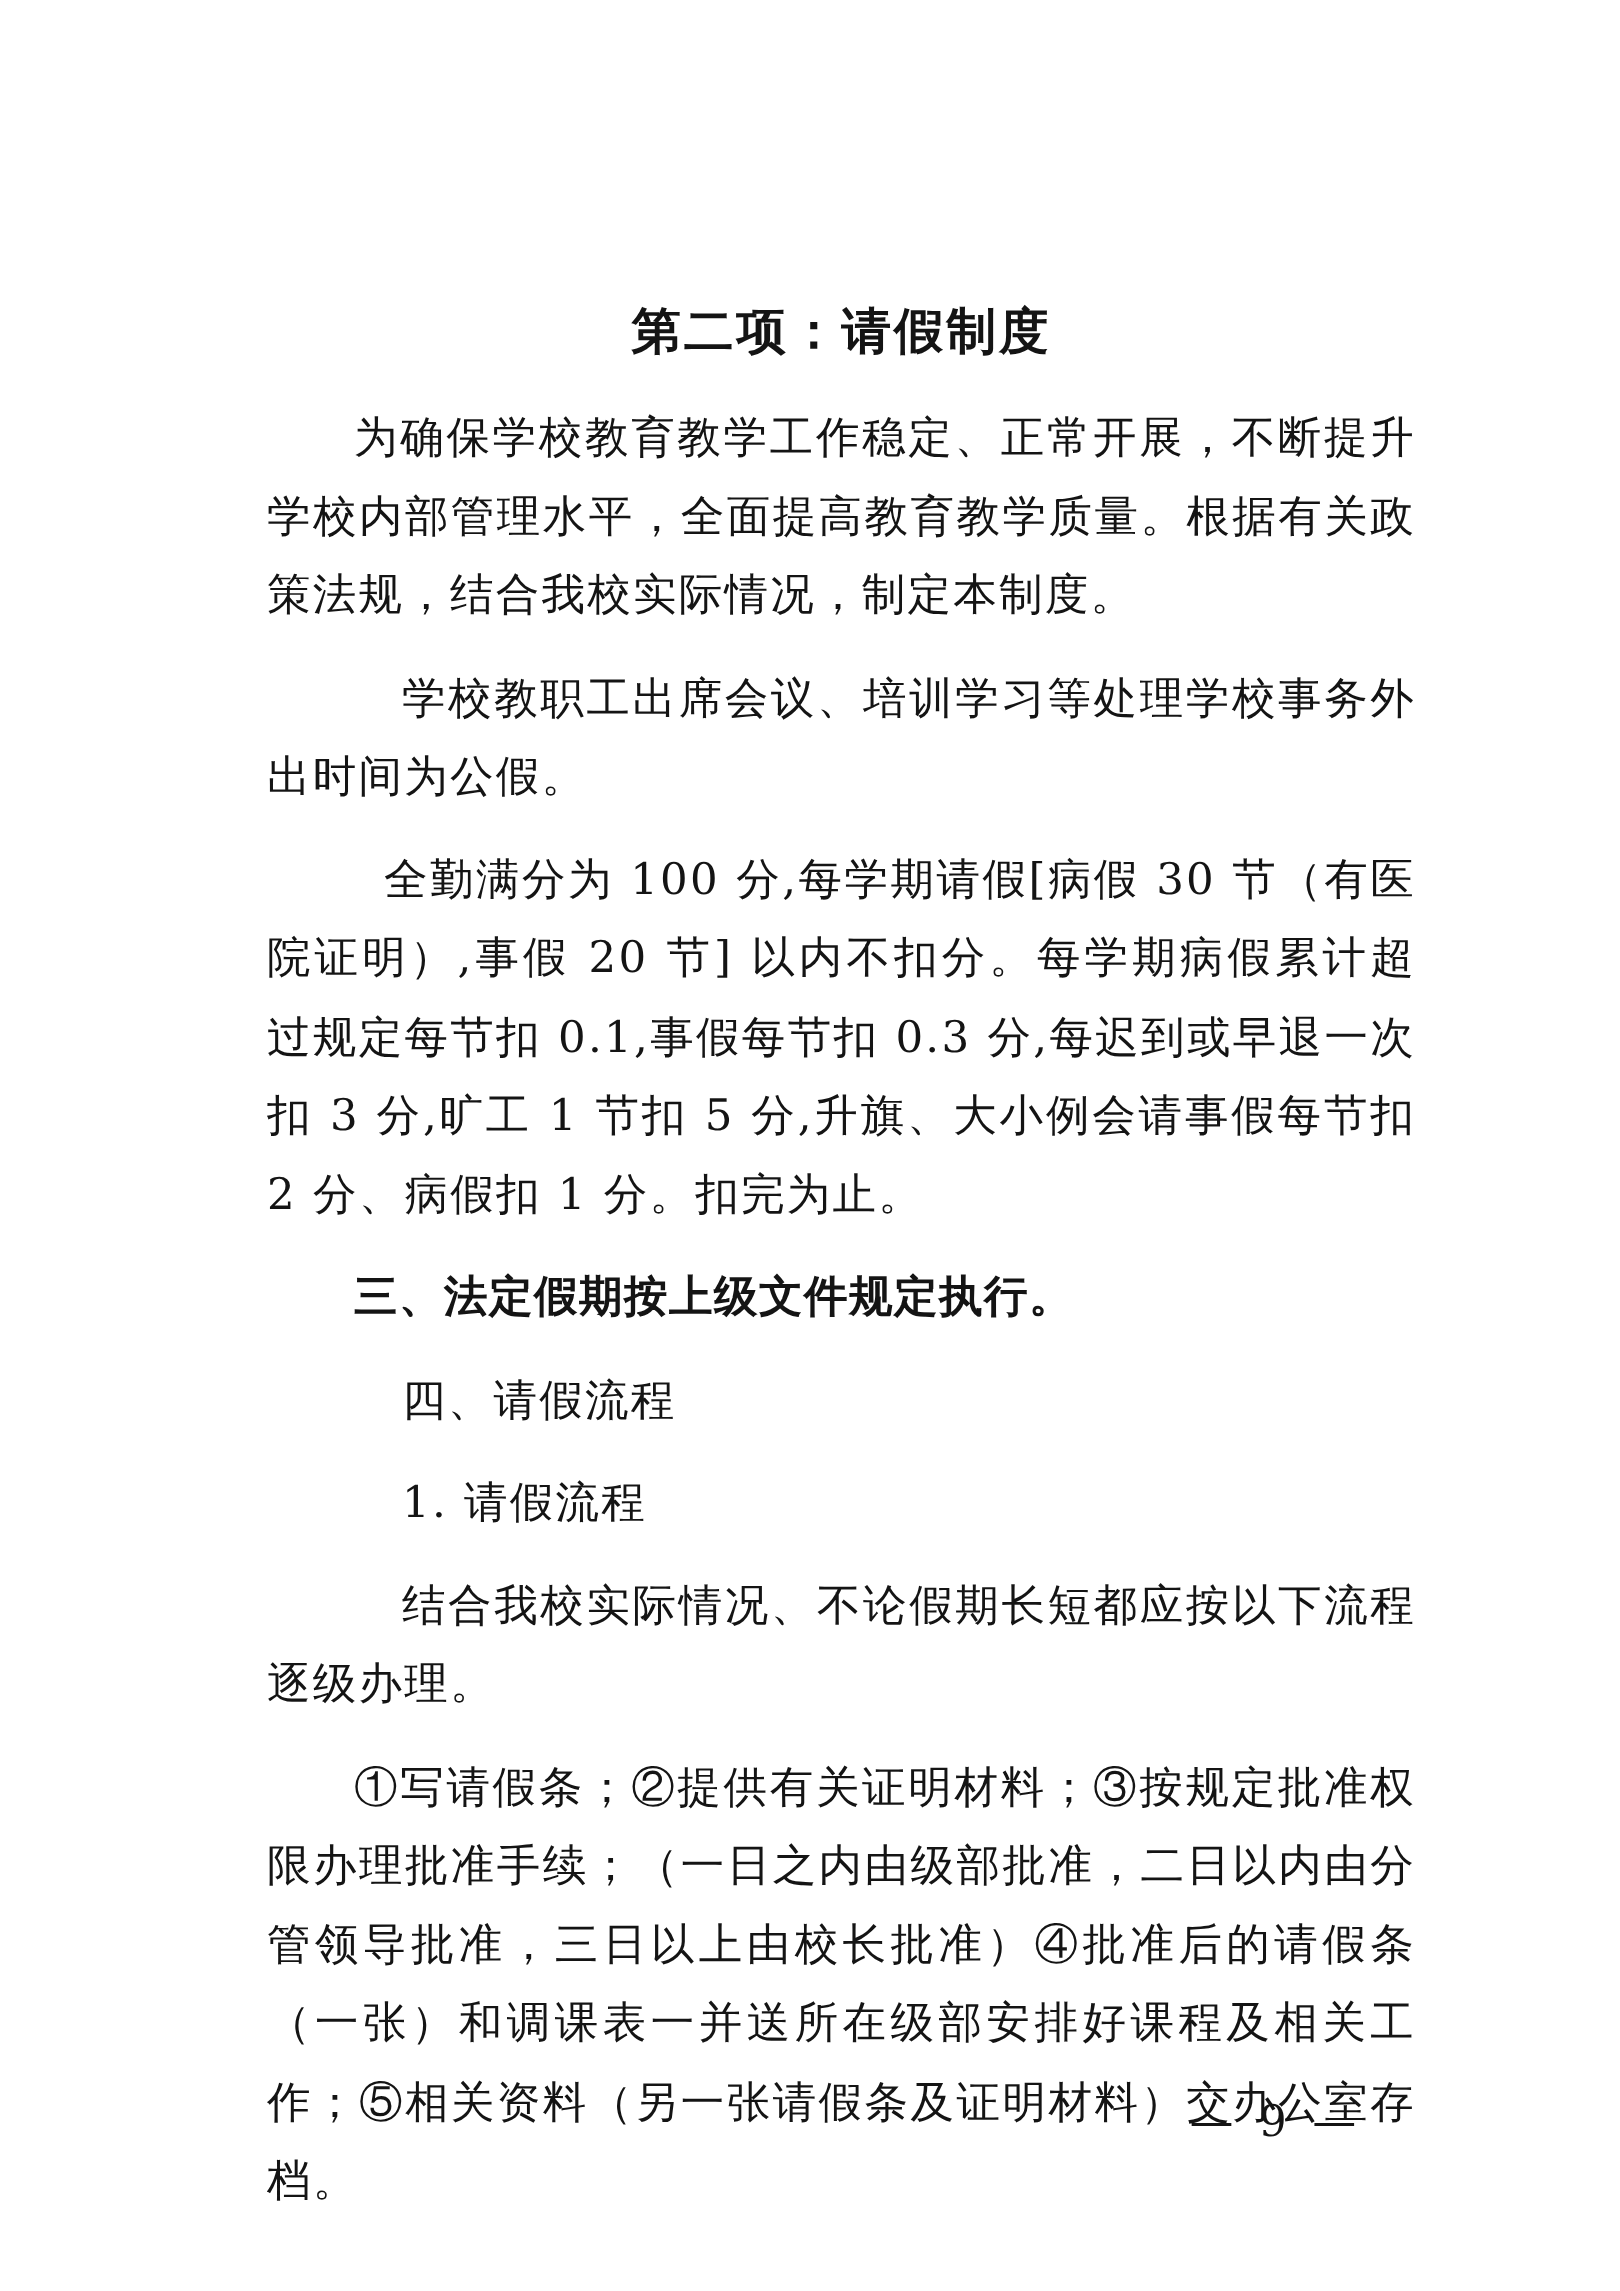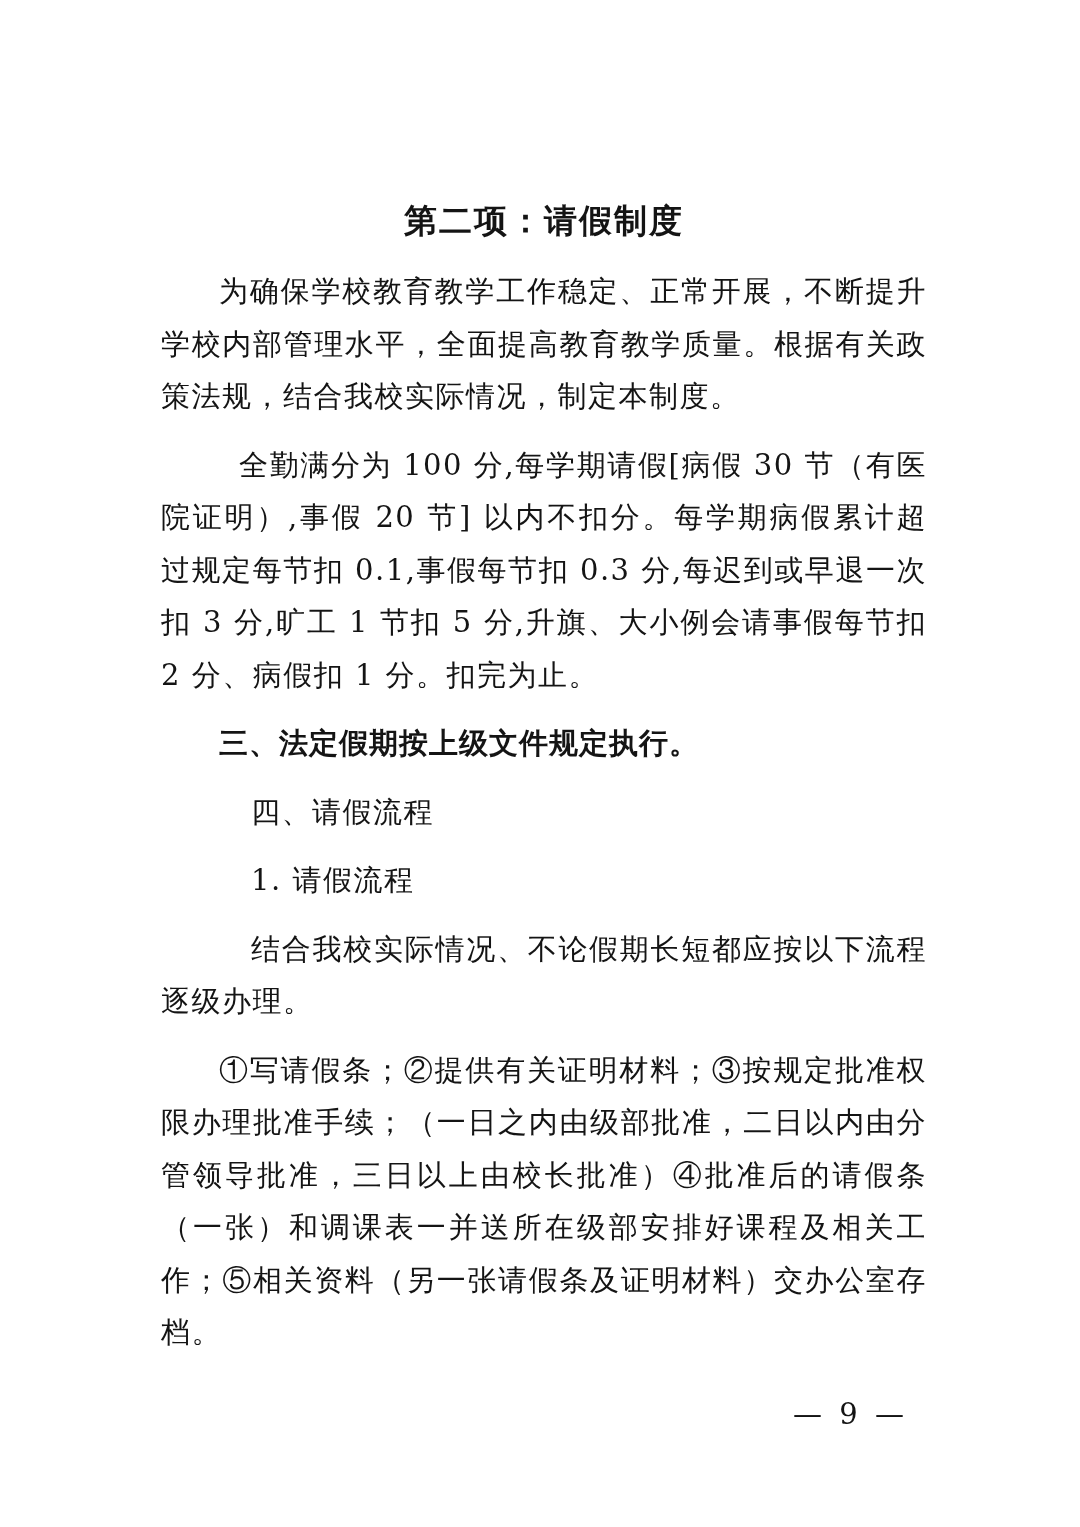--- a/index.html
+++ b/index.html
@@ -12,21 +12,21 @@
     position: relative;
     width: 1080px;
     height: 1527px;
     background: #ffffff;
     overflow: hidden;
     font-family: "DejaVu Serif", "Liberation Serif", serif;
     color: #141414;
   }
   .content {
     position: absolute;
-    left: 145px;
+    left: 162px;
     top: 193px;
     width: 798px;
   }
   .doc-title {
     margin: 0 0 4px 0;
     text-align: center;
     font-size: 33px;
     font-weight: bold;
     line-height: 56px;
     letter-spacing: 2px;
@@ -57,20 +57,21 @@
 <body>
 
 <div class="page">
   <div class="content">
 
     <h1 class="doc-title">第二项：请假制度</h1>
 
     <p class="para indent-2">为确保学校教育教学工作稳定、正常开展，不断提升学校内部管理水平，全面提高教育教学质量。根据有关政策法规，结合我校实际情况，制定本制度。</p>
 
 
+    <p class="para indent-3">学校教职工出席会议、培训学习等处理学校事务外出时间为公假。</p>
 
 
     <p class="para indent-25">全勤满分为 100 分,每学期请假[病假 30 节（有医院证明）,事假 20 节] 以内不扣分。每学期病假累计超过规定每节扣 0.1,事假每节扣 0.3 分,每迟到或早退一次扣 3 分,旷工 1 节扣 5 分,升旗、大小例会请事假每节扣 2 分、病假扣 1 分。扣完为止。</p>
 
     <p class="h indent-2 bold">三、法定假期按上级文件规定执行。</p>
 
     <p class="h indent-3">四、请假流程</p>
 
     <p class="h indent-3">1. 请假流程</p>
 

